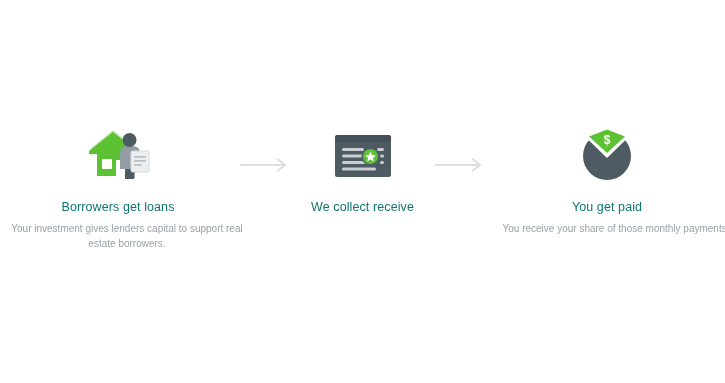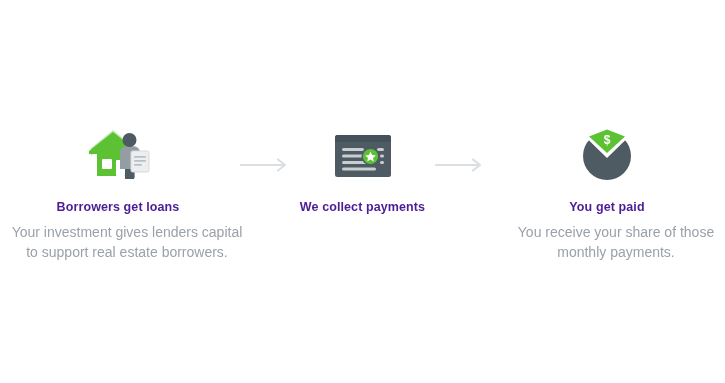--- a/index.html
+++ b/index.html
@@ -46,30 +46,30 @@
     height: 56px;
     display: flex;
     align-items: flex-end;
     justify-content: center;
     margin-bottom: 0;
   }
 
   .step-title {
     margin-top: 18px;
     font-size: 12.5px;
-    font-weight: bold;
-    color: #4c1d95;
+    font-weight: normal;
+    color: #0f766e;
     text-align: center;
     letter-spacing: 0.1px;
     line-height: 1.2;
   }
 
   .step-desc {
     margin-top: 7px;
-    font-size: 14px;
+    font-size: 10px;
     color: #9aa1a8;
     text-align: center;
     line-height: 1.45;
     width: 232px;
     margin-left: 18px;
   }
 
   .arrow-wrap {
     width: 58px;
     flex: 0 0 58px;
@@ -145,21 +145,21 @@
 
           <rect x="45" y="18" width="7" height="3" rx="1.5" fill="#c9ced2"></rect>
           <rect x="48" y="24.5" width="4" height="3" rx="1.5" fill="#c9ced2"></rect>
           <rect x="48" y="31" width="4" height="3" rx="1.5" fill="#c9ced2"></rect>
 
           <circle cx="38.5" cy="26.5" r="9" fill="#4e5b63"></circle>
           <circle cx="38.5" cy="26.5" r="7.6" fill="#5cc234"></circle>
           <polygon points="38.5,21.6 40.1,25.0 43.8,25.4 41.0,27.9 41.8,31.5 38.5,29.6 35.2,31.5 36.0,27.9 33.2,25.4 36.9,25.0" fill="#ffffff"></polygon>
         </svg>
       </div>
-      <div class="step-title">We collect payments</div>
+      <div class="step-title">We collect receive</div>
     </div>
 
     <div class="arrow-wrap">
       <span>
         <svg width="50" height="14" viewBox="0 0 50 14" aria-hidden="true">
           <line x1="1" y1="7" x2="44" y2="7" stroke="#dcdfe2" stroke-width="2.2" stroke-linecap="round"></line>
           <polyline points="38,1.5 45,7 38,12.5" fill="none" stroke="#dcdfe2" stroke-width="2.2" stroke-linecap="round" stroke-linejoin="round"></polyline>
         </svg>
       </span>
     </div>

